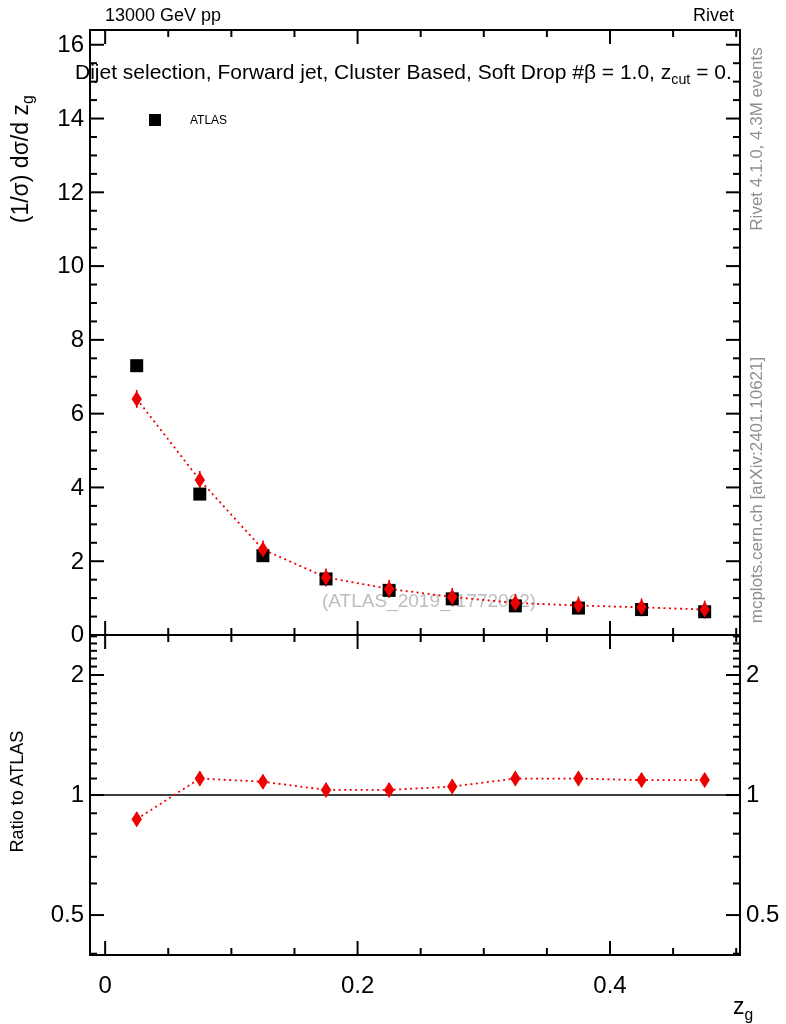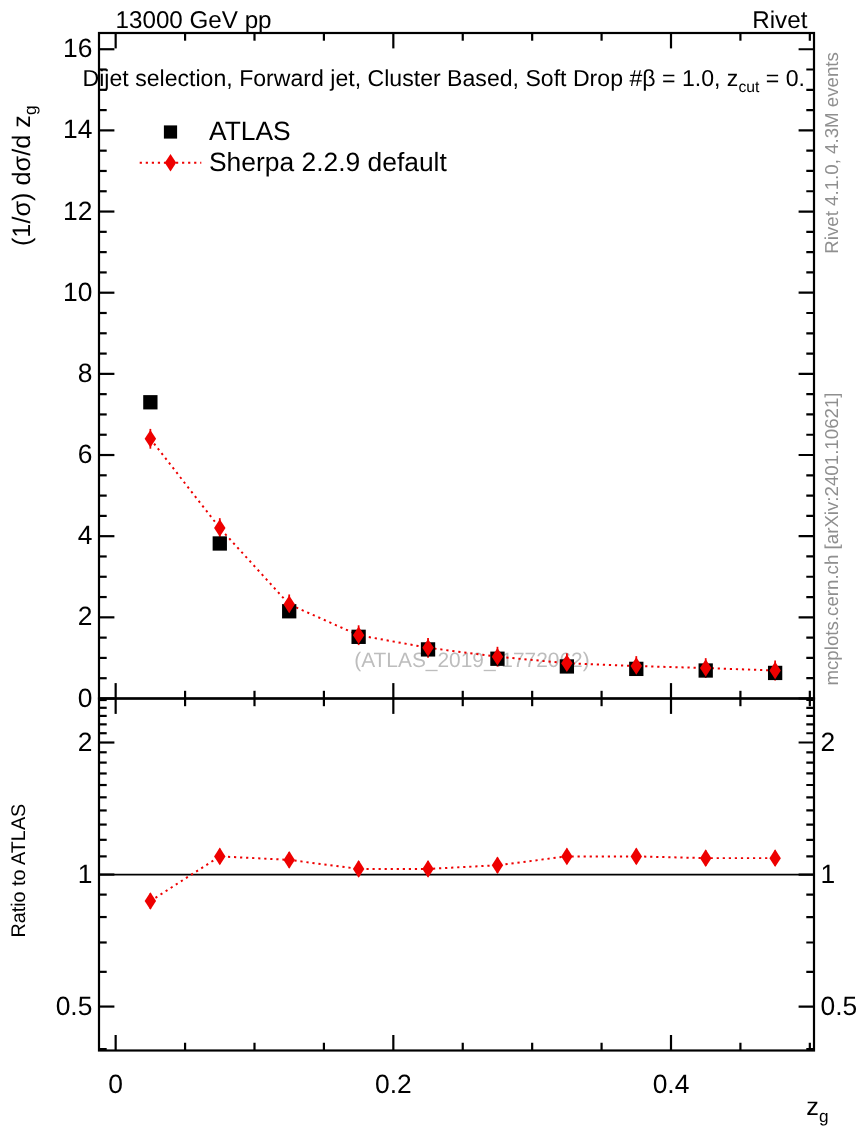--- a/index.html
+++ b/index.html
@@ -1,32 +1,32 @@
 <!DOCTYPE html>
 <html><head>
 <meta charset="utf-8">
 <style>
   html,body{margin:0;padding:0;background:#fff;}
   #fig{position:relative;width:786px;height:1024px;background:#fff;overflow:hidden;
        font-family:"Liberation Sans",sans-serif;color:#000;}
   #plot-svg{position:absolute;left:0;top:0;z-index:2;}
   .txt{position:absolute;white-space:nowrap;}
-  .hdr{font-size:22px;top:5px;}
+  .hdr{font-size:18px;top:5px;}
   #hdr-left{left:105px;}
   #hdr-right{right:52px;}
   #subtitle{left:75px;top:60px;font-size:21px;z-index:3;text-align:right;}
   sub{font-size:0.68em;}
   #watermark{z-index:1;font-size:19px;color:#bdbdbd;left:322px;top:590px;}
   .rot{transform:rotate(-90deg);text-align:center;width:360px;}
   #ylab-main{font-size:23px;left:-158px;top:144px;}
   #ylab-ratio{font-size:18px;left:-163px;top:781px;}
   #side-top{font-size:17px;color:#8f8f8f;left:577px;top:129px;}
   #side-bottom{font-size:17px;color:#8f8f8f;left:577px;top:480px;}
   #xlab{font-size:23px;left:733px;top:993px;}
-  #legend{left:126px;top:106px;z-index:3;font-size:24px;}
+  #legend{left:126px;top:106px;z-index:3;font-size:12px;}
   .leg-row{display:flex;align-items:center;height:28px;}
   .leg-marker{width:58px;display:flex;justify-content:center;align-items:center;}
   .leg-label{margin-left:6px;}
 </style>
 </head>
 <body>
 
 <div id="fig">
 
   <div id="watermark" class="txt">(ATLAS_2019_I1772062)</div>
@@ -277,24 +277,15 @@
 
   <div id="legend" class="txt">
       <div class="leg-row">
         <span class="leg-marker">
           <svg width="58" height="20">
             <rect x="23" y="4" width="12" height="12" fill="#000000"></rect>
           </svg>
         </span>
         <span class="leg-label">ATLAS</span>
       </div>
-      <div class="leg-row">
-        <span class="leg-marker">
-          <svg width="58" height="20">
-            <line x1="1" y1="10" x2="57" y2="10" stroke="#ee0000" stroke-width="1.8" stroke-dasharray="2 3.5"></line>
-            <path d="M 29 2 L 34.2 10 L 29 18 L 23.8 10 Z" fill="#ee0000"></path>
-          </svg>
-        </span>
-        <span class="leg-label">Sherpa 2.2.9 default</span>
-      </div>
     </div>
 
 </div>
 
 </body></html>

